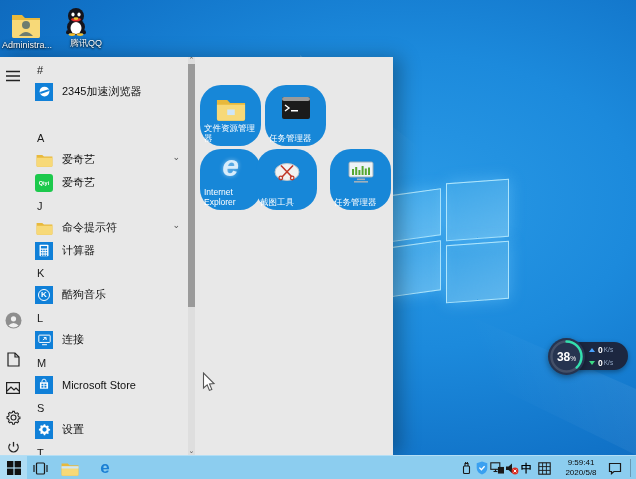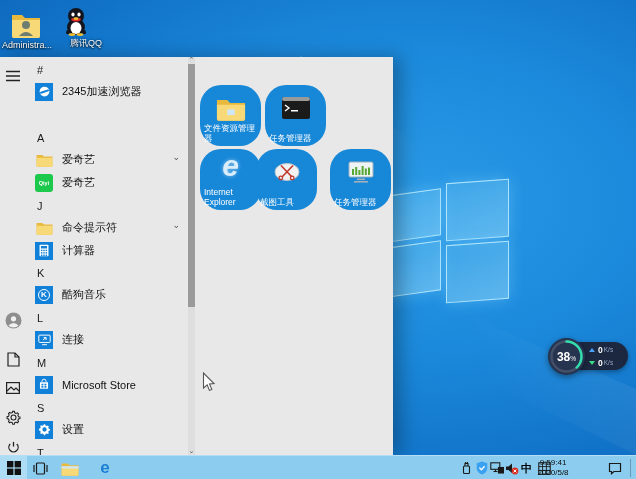--- a/index.html
+++ b/index.html
@@ -43,21 +43,21 @@
   .scroll-arrow{position:absolute;left:-1px;width:9px;height:7px;color:#555;font-size:7px;line-height:6px;text-align:center;}
 
   .tile{position:absolute;width:61px;height:61px;background:#1787d8;color:#fff;cursor:pointer;border-radius:21px;}
   .tile .t-art{position:absolute;left:0;right:0;top:8px;height:30px;display:flex;align-items:center;justify-content:center;}
   .tile .t-lbl{position:absolute;left:4px;right:2px;bottom:3px;font-size:8.5px;line-height:1.2;}
 
   
   .taskbar{position:absolute;left:0;top:455px;width:636px;height:24px;background:#8ccdef;border-top:1px solid rgba(255,255,255,.35);}
   .tb-btn{position:absolute;top:0;height:24px;display:flex;align-items:center;justify-content:center;}
   .tray-ic{position:absolute;top:4px;width:15px;height:16px;display:flex;align-items:center;justify-content:center;color:#111;}
-  .clock{position:absolute;left:530px;top:2px;width:46px;text-align:center;font-size:8px;line-height:1.25;color:#0a0a0a;}
+  .clock{position:absolute;left:558px;top:2px;width:46px;text-align:center;font-size:8px;line-height:1.25;color:#0a0a0a;}
   .zh{font-size:11px;font-weight:bold;color:#000;}
 
   
   .fw-pill{position:absolute;left:575px;top:342px;width:53px;height:28px;background:#1c2740;border-radius:5px 14px 14px 5px;
            box-shadow:0 2px 5px rgba(0,0,0,.35);display:flex;flex-direction:column;justify-content:center;gap:1px;}
   .fw-row{display:flex;align-items:center;padding-left:14px;height:12px;}
   .fw-val{font-size:8.5px;font-weight:bold;color:#fff;margin-left:3px;}
   .fw-unit{font-size:6.5px;color:#93a7c4;margin-left:1px;}
   .tri{width:0;height:0;border-left:3px solid transparent;border-right:3px solid transparent;}
   .tri.up{border-bottom:4.5px solid #4aa3ff;}

